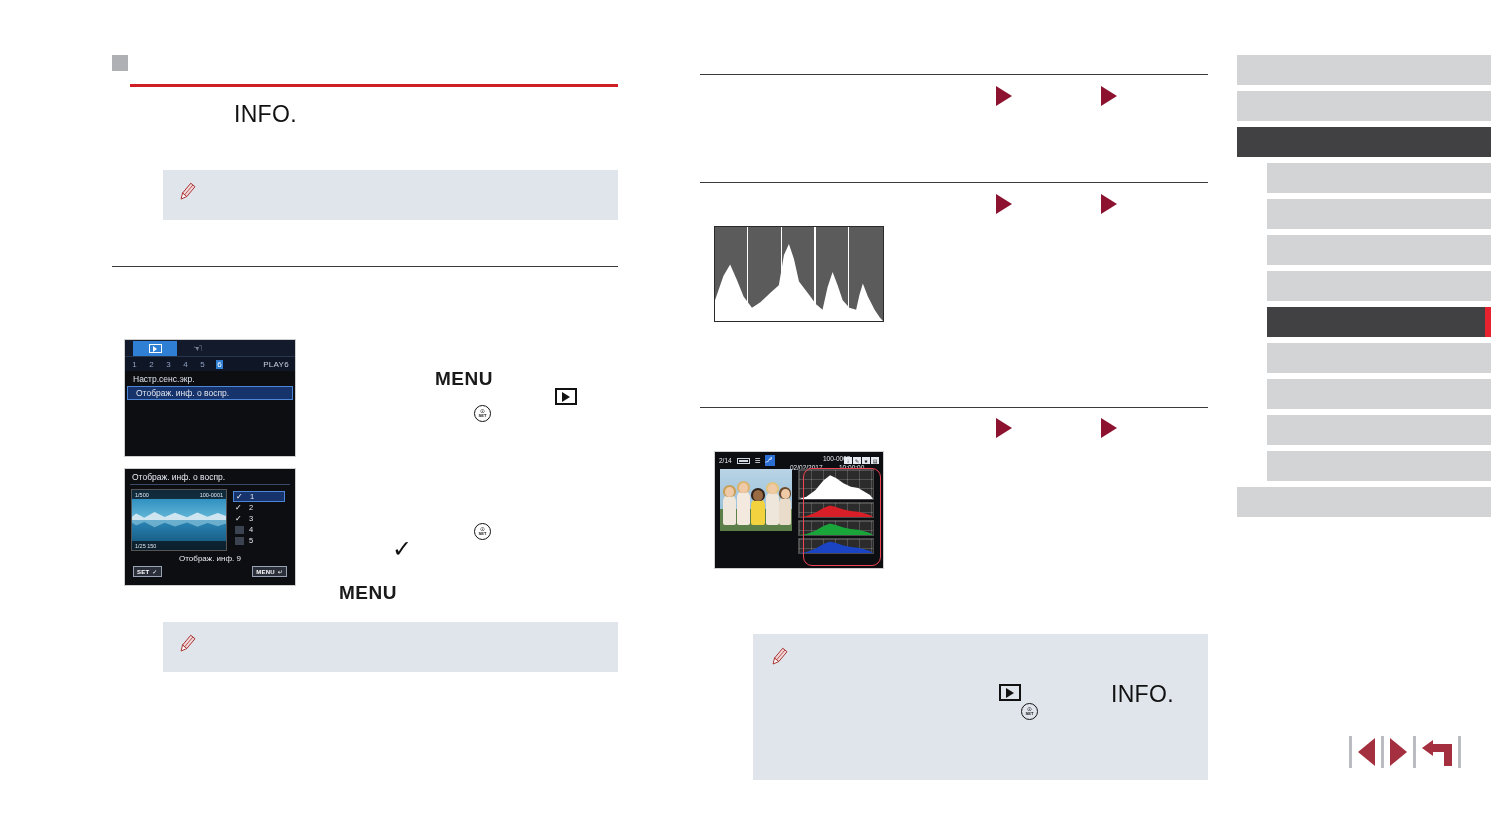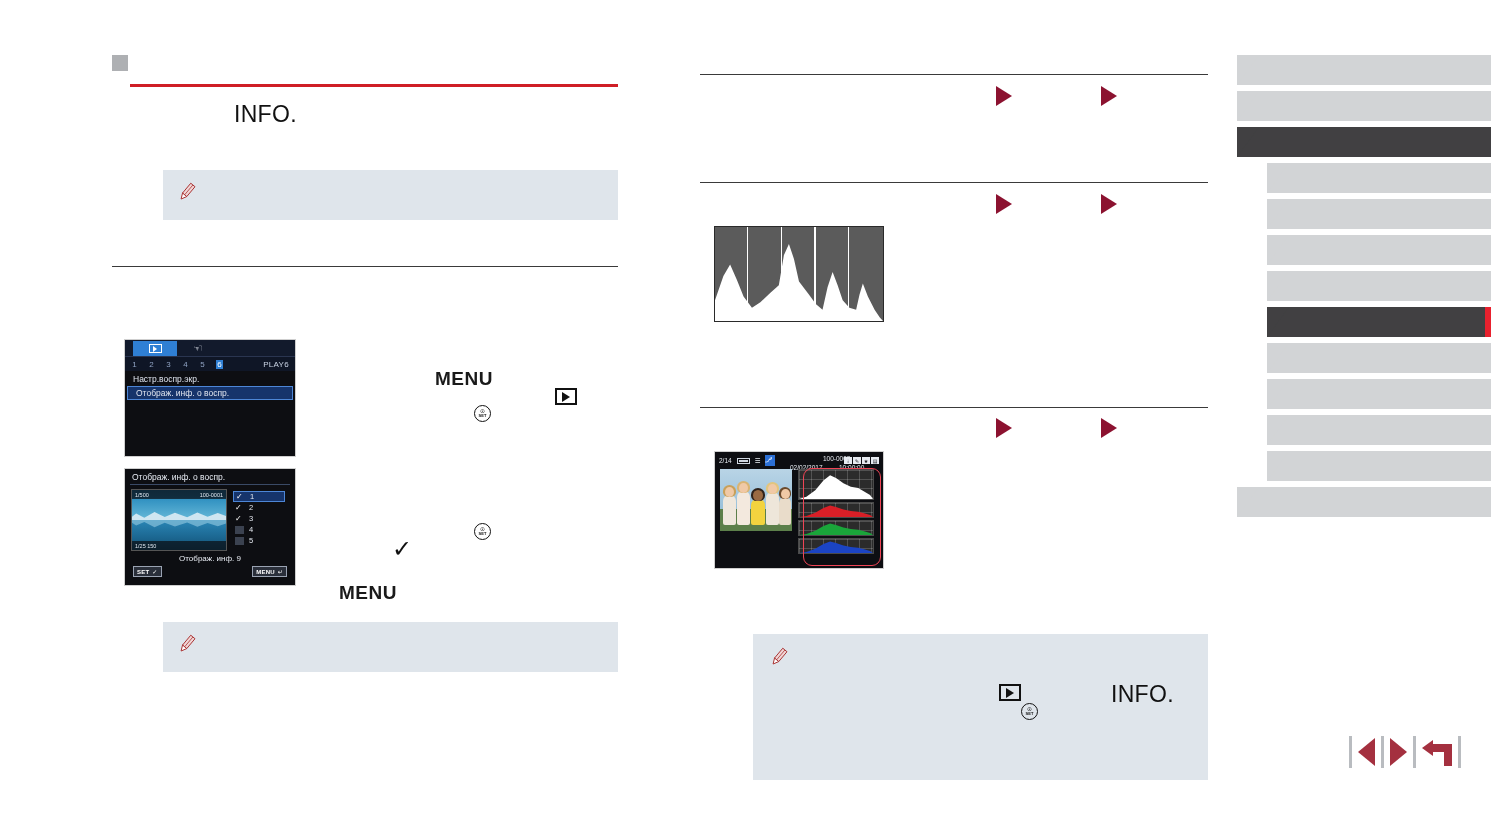--- a/index.html
+++ b/index.html
@@ -287,21 +287,21 @@
     </div>
     <div class="numrow">
       <span class="n">1</span>
       <span class="n">2</span>
       <span class="n">3</span>
       <span class="n">4</span>
       <span class="n">5</span>
       <span class="n active">6</span>
       <span class="playlabel">PLAY6</span>
     </div>
-    <div class="menurow">Настр.воспр.экр.</div>
+    <div class="menurow">Настр.сенс.экр.</div>
     <div class="menurow sel">Отображ. инф. о воспр.</div>
   </div>
 
   <div class="lcd lcd-menu-2">
     <div class="m2-title">Отображ. инф. о воспр.</div>
     <div class="m2-titlerule"></div>
     <div class="m2-body">
       <div class="thumb">
         <div class="sky"></div>
           <div class="ridge"></div>

